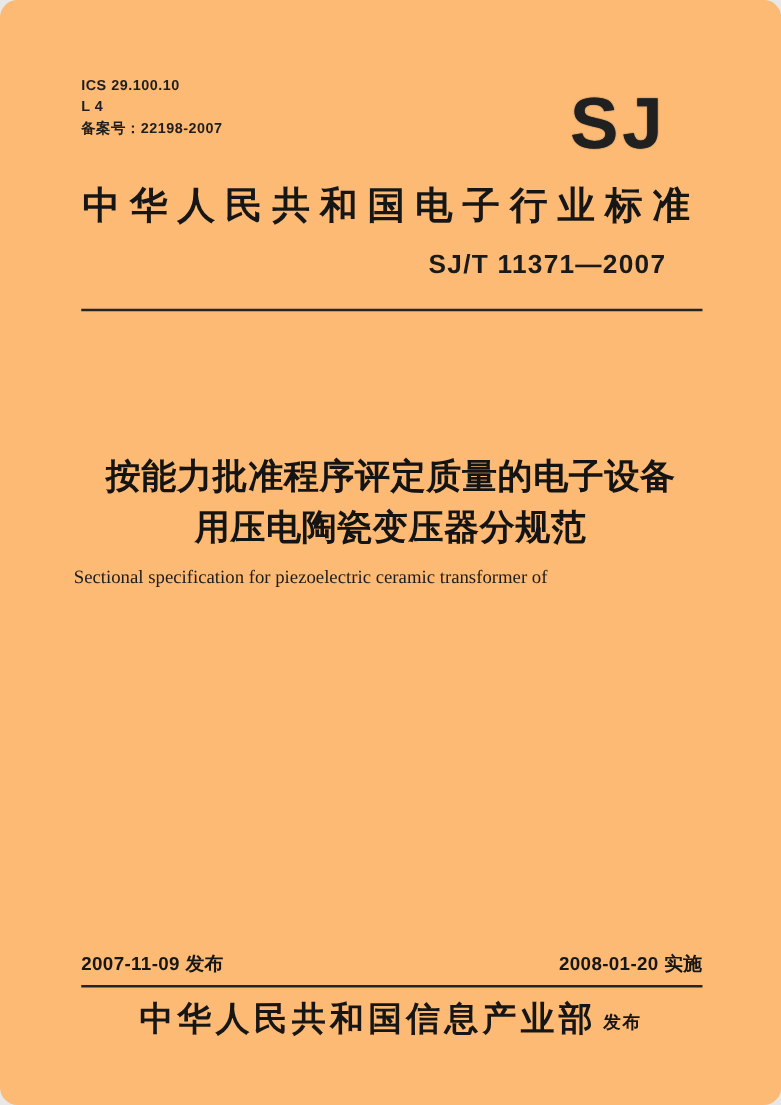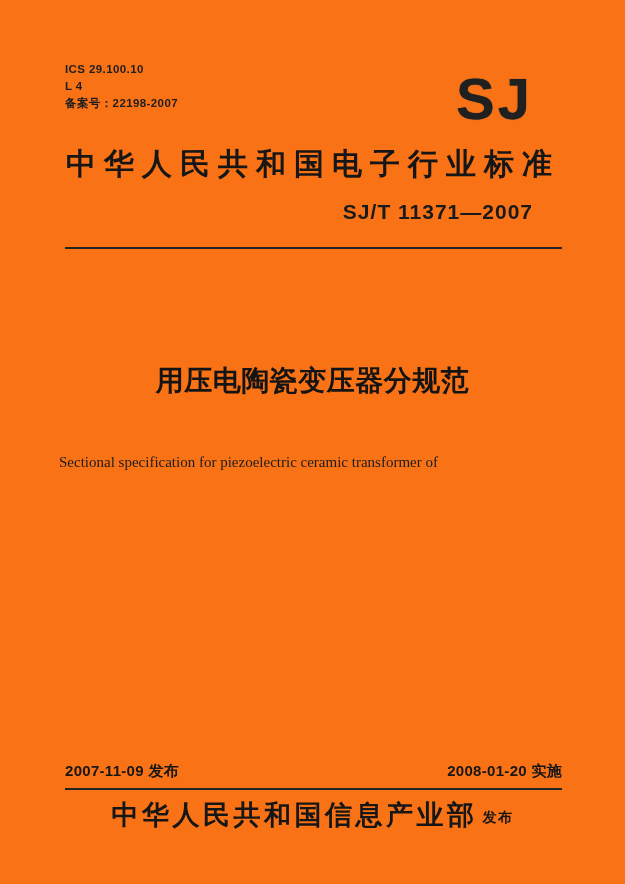--- a/index.html
+++ b/index.html
@@ -4,23 +4,24 @@
 <style>
   * { margin: 0; padding: 0; box-sizing: border-box; }
   html, body { background: #e8e8e8; }
   body { font-family: "Liberation Sans", sans-serif; }
 
   .page {
     position: relative;
     width: 625px;
     height: 884px;
     margin: 0 auto;
-    background: #f97316;
+    background: #fdba74;
     color: #1b1b1b;
     overflow: hidden;
+    border-radius: 14px;
   }
 
   
   .ics-block {
     position: absolute;
     left: 65px;
     top: 61px;
     font-size: 11.5px;
     font-weight: 600;
     line-height: 17px;
@@ -155,20 +156,21 @@
 
   <div class="sj-logo">SJ</div>
 
   <div class="standard-name">中华人民共和国电子行业标准</div>
 
   <div class="standard-number">SJ/T 11371—2007</div>
 
   <div class="rule rule-top"></div>
 
   <div class="title-cn">
+    <div>按能力批准程序评定质量的电子设备</div>
     <div>用压电陶瓷变压器分规范</div>
   </div>
 
   <div class="title-en">
     <div>Sectional specification for piezoelectric ceramic transformer of</div>
   </div>
 
   <div class="dates-row">
     <div><span>2007-11-09</span> <span>发布</span></div>
     <div><span>2008-01-20</span> <span>实施</span></div>

